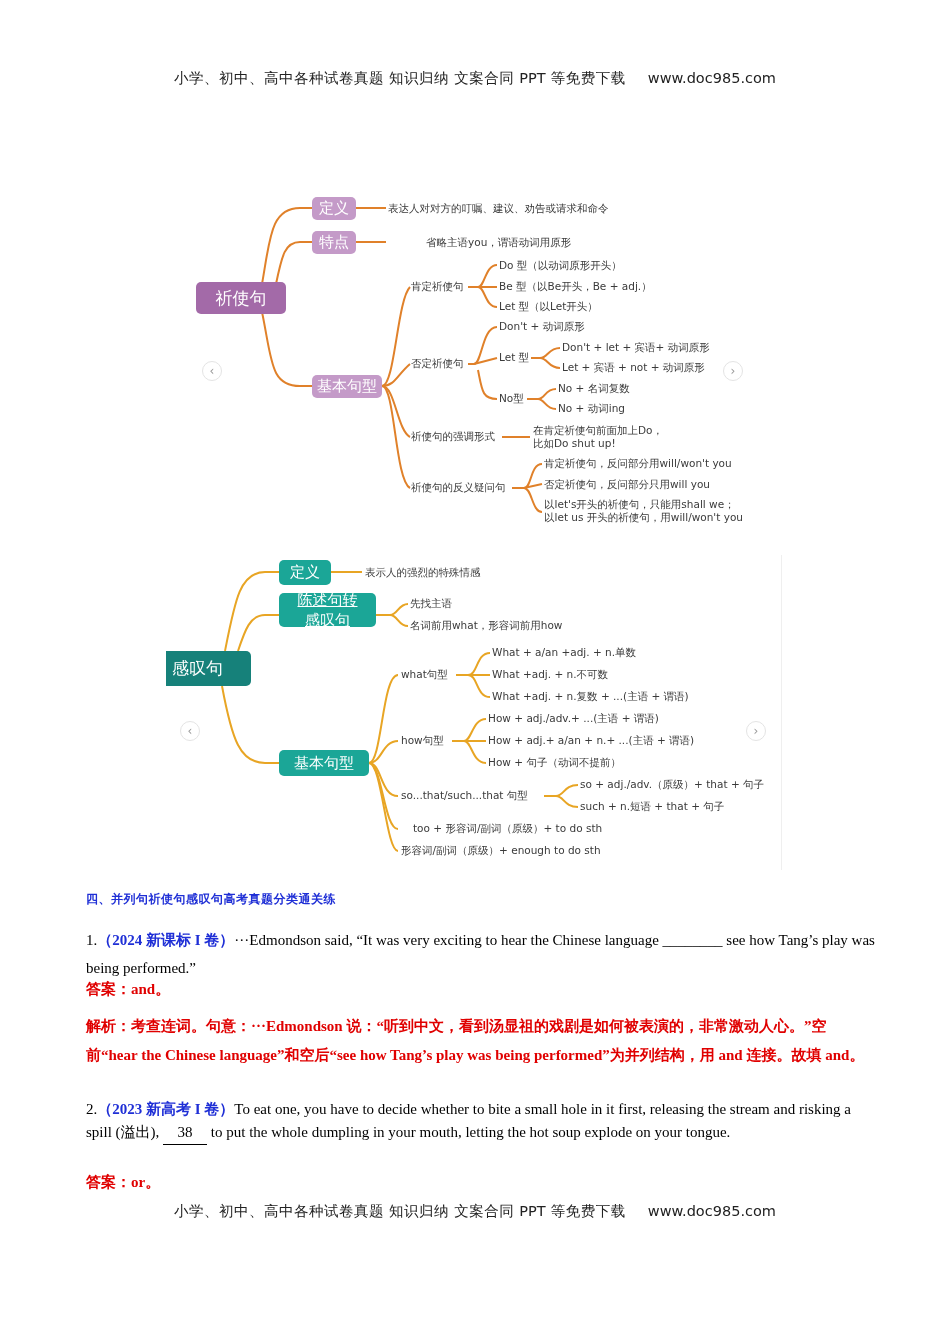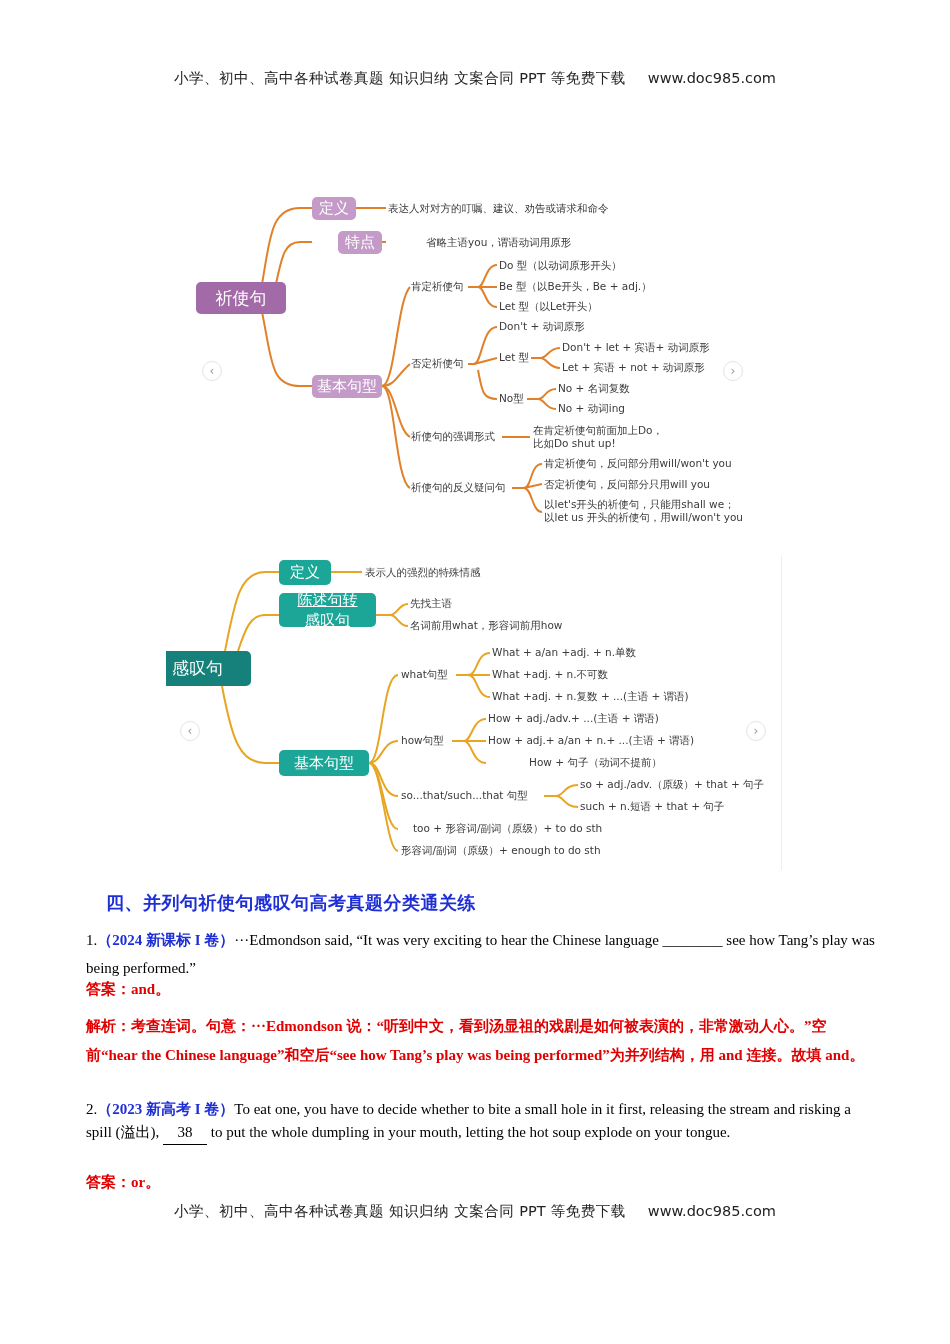--- a/index.html
+++ b/index.html
@@ -33,22 +33,22 @@
       position: absolute; width: 20px; height: 20px; border-radius: 50%;
       border: 1px solid #e4e4e4; background: #fff; color: #999;
       font-size: 12px; line-height: 18px; text-align: center; cursor: pointer;
       font-family: "DejaVu Sans", sans-serif;
     }
 
     .mm2-divider { position: absolute; left: 781px; top: 555px; width: 1px; height: 315px; background: #efefef; }
 
     
     .section-title {
-      position: absolute; left: 86px; top: 891px; font-size: 18px; font-weight: bold;
-      color: #1f2fd6; font-family: "DejaVu Sans", sans-serif; letter-spacing: 0.5px; margin-left: 20px;
+      position: absolute; left: 86px; top: 891px; font-size: 12px; font-weight: bold;
+      color: #1f2fd6; font-family: "DejaVu Sans", sans-serif; letter-spacing: 0.5px;
     }
     .para { position: absolute; left: 86px; width: 790px; font-size: 15px; line-height: 28px; font-family: "Liberation Serif", serif; }
     .blue-b { color: #1f2fd6; font-weight: bold; }
     .red-b { color: #e00000; font-weight: bold; }
     .blank { display: inline-block; border-bottom: 1px solid #000; text-align: center; }
   </style>
 </head>
 <body>
 
 <div class="page-header">
@@ -89,21 +89,21 @@
 
       <path d="M512 488 L524 488 C 532 488, 530 464, 542 464"></path>
       <path d="M524 488 L542 484"></path>
       <path d="M524 488 C 532 488, 532 512, 542 512"></path>
     </g>
   </svg>
 
   <div class="mm-node purple-main" style="left:196px;top:282px;width:90px;height:32px;">祈使句</div>
   <div class="mm-node purple-sub" style="left:312px;top:197px;width:44px;height:23px;">定义</div>
   <div class="mm-text" style="left:388px;top:202px;">表达人对对方的叮嘱、建议、劝告或请求和命令</div>
-  <div class="mm-node purple-sub" style="left:312px;top:231px;width:44px;height:23px;margin-left:26px;">特点</div>
+  <div class="mm-node purple-sub" style="left:312px;top:231px;width:44px;height:23px;">特点</div>
   <div class="mm-text" style="left:388px;top:236px;margin-left:38px;">省略主语you，谓语动词用原形</div>
   <div class="mm-node purple-sub" style="left:312px;top:375px;width:70px;height:23px;">基本句型</div>
 
   <div class="mm-text" style="left:411px;top:280px;">肯定祈使句</div>
   <div class="mm-text" style="left:499px;top:259px;">Do 型（以动词原形开头）</div>
   <div class="mm-text" style="left:499px;top:280px;">Be 型（以Be开头，Be + adj.）</div>
   <div class="mm-text" style="left:499px;top:300px;">Let 型（以Let开头）</div>
 
   <div class="mm-text" style="left:411px;top:357px;">否定祈使句</div>
   <div class="mm-text" style="left:499px;top:320px;">Don't + 动词原形</div>
@@ -170,21 +170,21 @@
   <div class="mm-node teal-sub" style="left:279px;top:750px;width:90px;height:26px;">基本句型</div>
 
   <div class="mm-text" style="left:401px;top:668px;">what句型</div>
   <div class="mm-text" style="left:492px;top:646px;">What + a/an +adj. + n.单数</div>
   <div class="mm-text" style="left:492px;top:668px;">What +adj. + n.不可数</div>
   <div class="mm-text" style="left:492px;top:690px;">What +adj. + n.复数 + ...(主语 + 谓语)</div>
 
   <div class="mm-text" style="left:401px;top:734px;">how句型</div>
   <div class="mm-text" style="left:488px;top:712px;">How + adj./adv.+ ...(主语 + 谓语)</div>
   <div class="mm-text" style="left:488px;top:734px;">How + adj.+ a/an + n.+ ...(主语 + 谓语)</div>
-  <div class="mm-text" style="left:488px;top:756px;margin-left:41px;">How + 句子（动词不提前）</div>
+  <div class="mm-text" style="left:488px;top:756px;">How + 句子（动词不提前）</div>
 
   <div class="mm-text" style="left:401px;top:789px;">so...that/such...that 句型</div>
   <div class="mm-text" style="left:580px;top:778px;">so + adj./adv.（原级）+ that + 句子</div>
   <div class="mm-text" style="left:580px;top:800px;">such + n.短语 + that + 句子</div>
 
   <div class="mm-text" style="left:401px;top:822px;margin-left:12px;">too + 形容词/副词（原级）+ to do sth</div>
   <div class="mm-text" style="left:401px;top:844px;">形容词/副词（原级）+ enough to do sth</div>
 
   <div class="nav-btn" style="left:180px;top:721px;">‹</div>
   <div class="nav-btn" style="left:746px;top:721px;">›</div>

